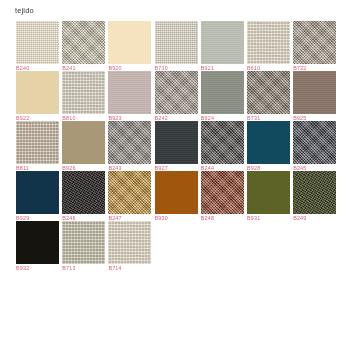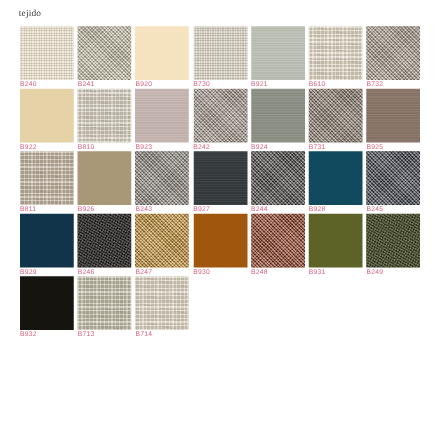--- a/index.html
+++ b/index.html
@@ -21,21 +21,21 @@
     background: #ffffff;
   }
   #catalog-title {
     position: absolute;
     left: 15px;
     top: 6px;
     font-size: 7.5px;
     line-height: 10px;
     color: #3a3a3a;
     letter-spacing: 0.15px;
-    font-family: Liberation Serif, serif;
+    font-family: Liberation Sans, sans-serif;
   }
   #swatch-grid {
     position: absolute;
     left: 16px;
     top: 21px;
     width: 322px;
     display: grid;
     grid-template-columns: repeat(7, 43px);
     grid-auto-rows: 50px;
     column-gap: 3.2px;

